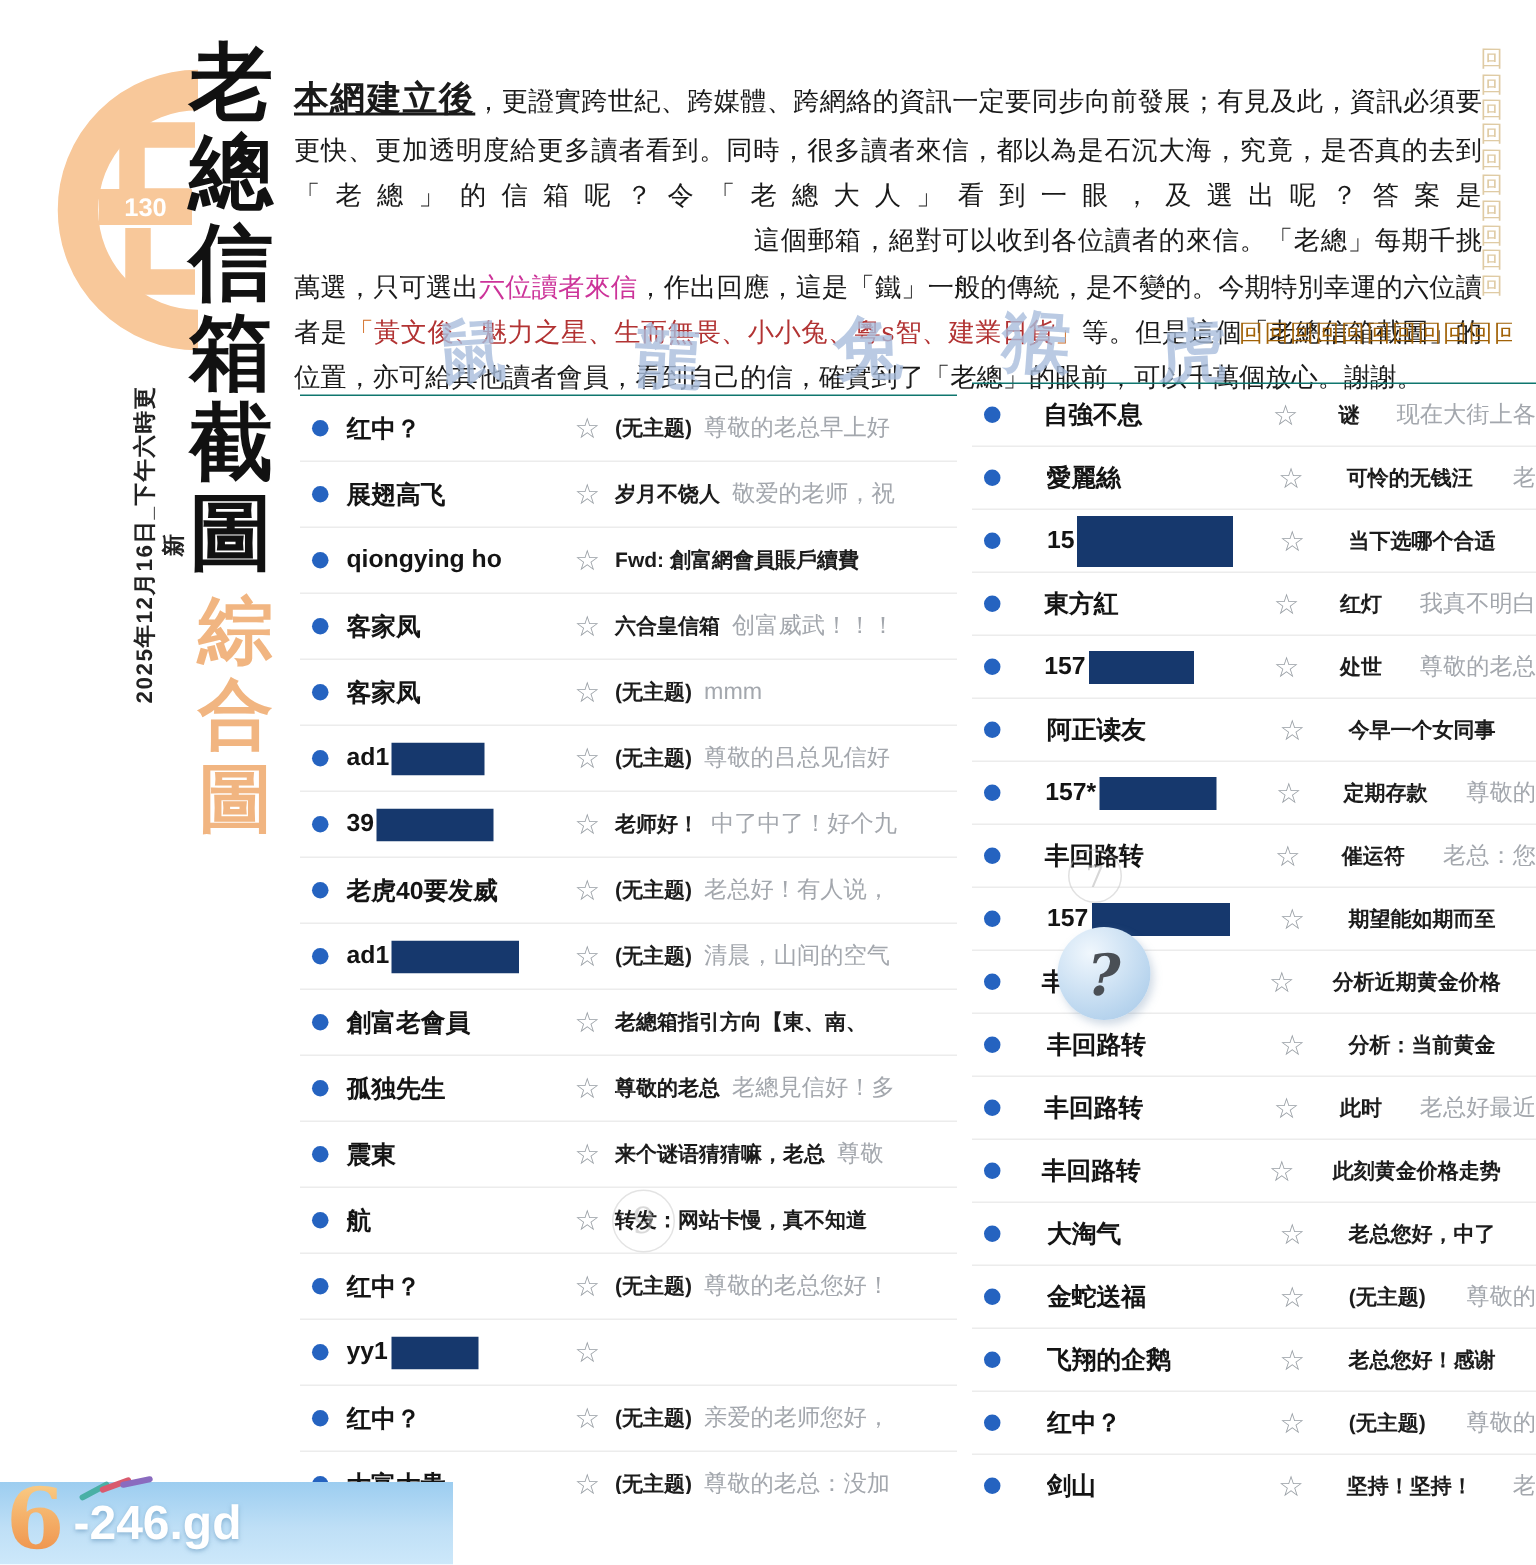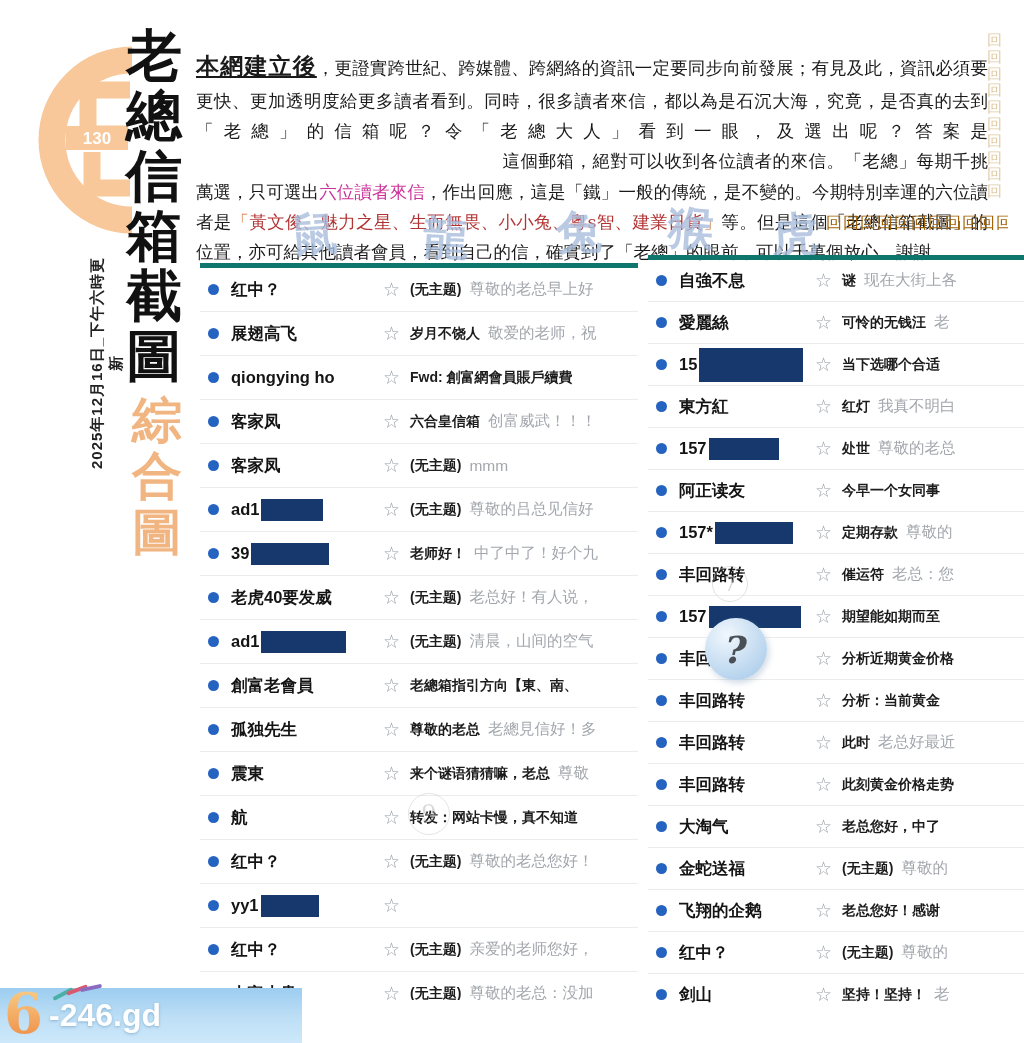--- a/index.html
+++ b/index.html
@@ -48,28 +48,28 @@
   .zodiac span{
     position:absolute;font-family:"DejaVu Serif",serif;font-weight:bold;
     font-size:46px;color:#a9bedd;opacity:.8;
   }
   .zodiac span:nth-child(1){left:292px;top:204px;transform:rotate(-4deg);}
   .zodiac span:nth-child(2){left:423px;top:208px;transform:rotate(3deg);}
   .zodiac span:nth-child(3){left:556px;top:202px;transform:rotate(-2deg);}
   .zodiac span:nth-child(4){left:668px;top:198px;transform:rotate(4deg);}
   .zodiac span:nth-child(5){left:772px;top:204px;transform:rotate(-3deg);}
   
-  .mail-col{position:absolute;overflow:hidden;border-top:5px solid #0f766e;}
+  .mail-col{position:absolute;overflow:hidden;border-top:1px solid #0f766e;}
   #left-col{left:200px;top:263px;width:438px;height:732px;}
   #right-col{left:648px;top:255px;width:376px;height:788px;}
   .mail-row{
     display:flex;align-items:center;overflow:hidden;white-space:nowrap;
   }
   #left-col .mail-row{height:43px;}
-  #right-col .mail-row{height:41px;}
+  #right-col .mail-row{height:41px;justify-content:space-between;}
   .mail-row + .mail-row{border-top:1px solid #ececec;}
   .dot{width:11px;height:11px;border-radius:50%;background:#2563c0;margin:0 12px 0 8px;flex:none;}
   .sender{
     font-weight:bold;font-size:16.5px;color:#141414;flex:none;
     display:flex;align-items:center;overflow:hidden;
   }
   #left-col .sender{width:150px;}
   #right-col .sender{width:134px;}
   .redact{display:inline-block;background:#16386d;height:22px;margin-left:2px;flex:none;}
   .star{color:#9aa0a6;font-size:19px;margin:0 10px 0 2px;flex:none;cursor:pointer;}

